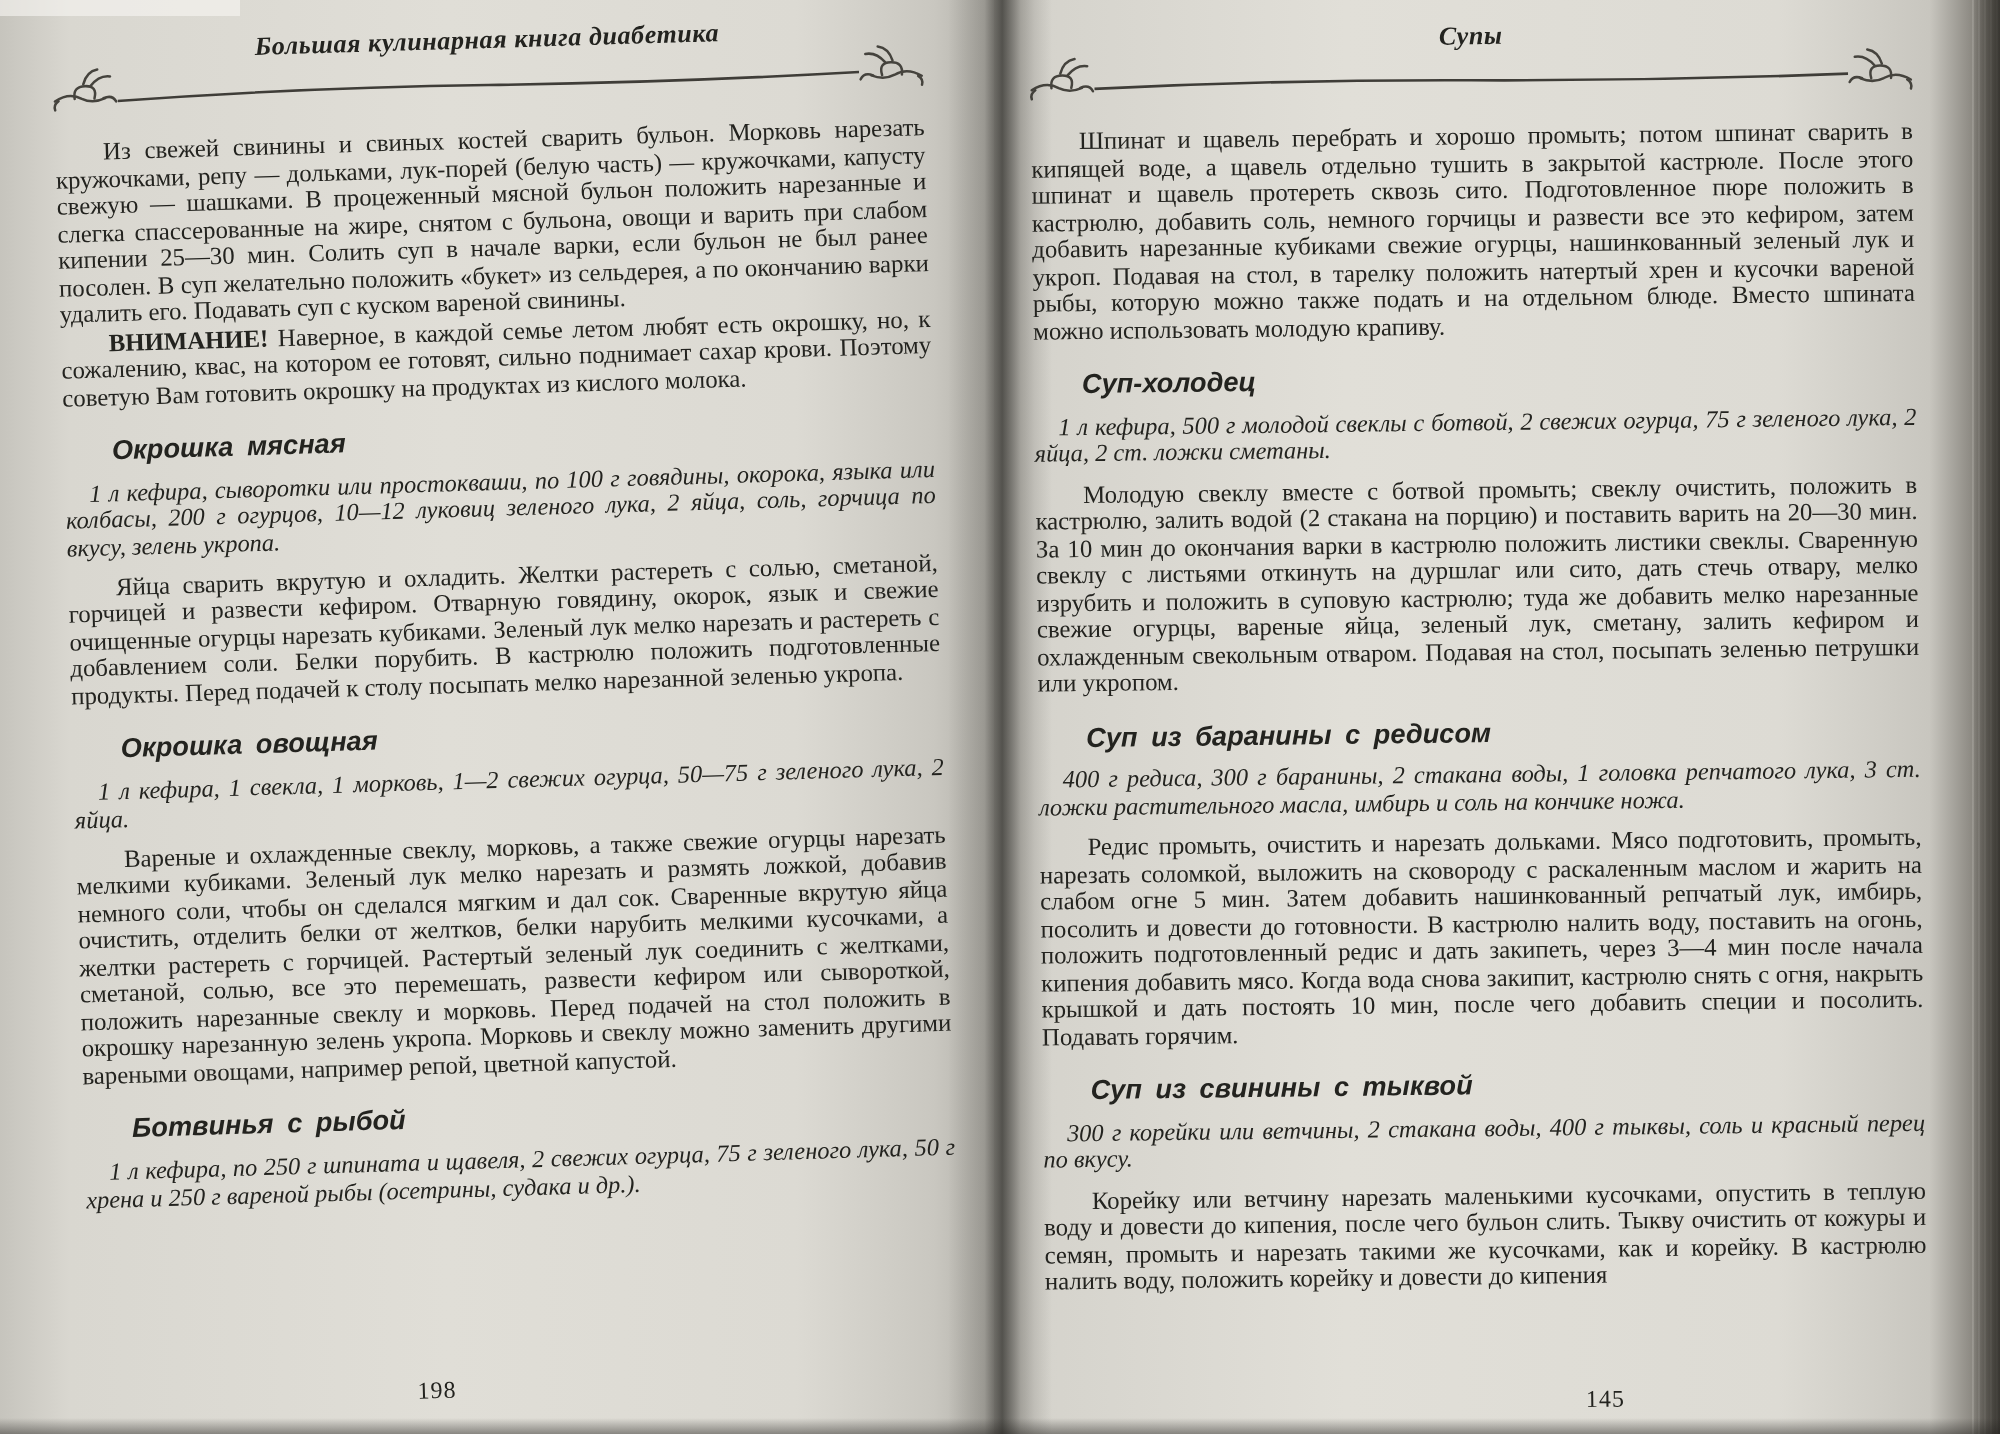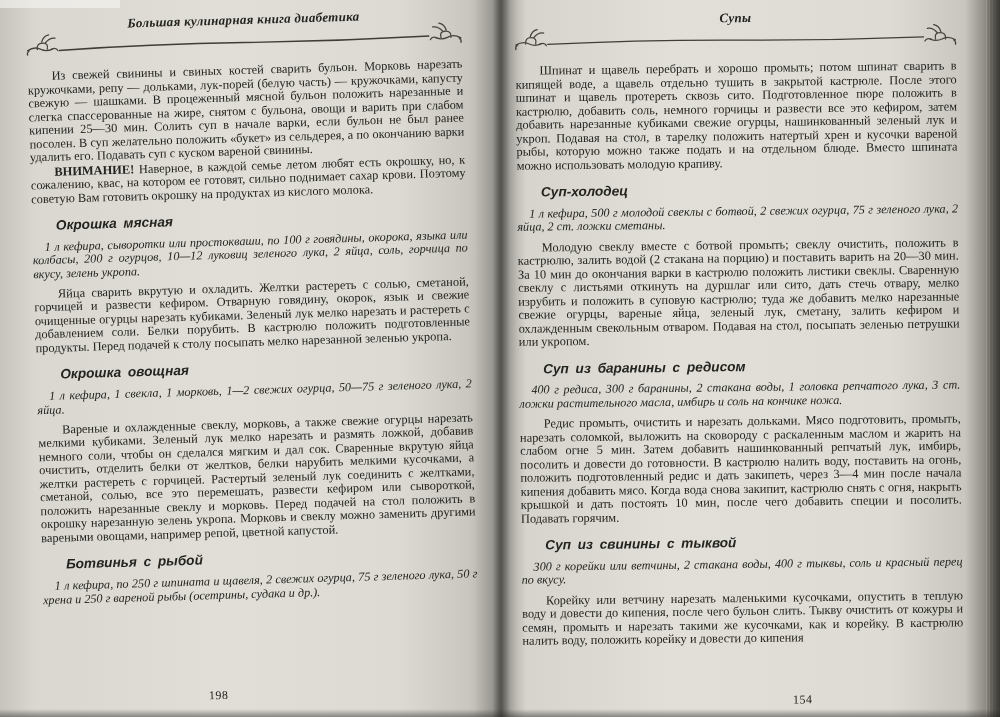--- a/index.html
+++ b/index.html
@@ -140,21 +140,21 @@
           <p class="para heading">Суп-холодец</p>
           <p class="para ingredients">1 л кефира, 500 г молодой свеклы с ботвой, 2 свежих огурца, 75 г зеленого лука, 2 яйца, 2 ст. ложки сметаны.</p>
           <p class="para body">Молодую свеклу вместе с ботвой промыть; свеклу очистить, положить в кастрюлю, залить водой (2 стакана на порцию) и поставить варить на 20—30 мин. За 10 мин до окончания варки в кастрюлю положить листики свеклы. Сваренную свеклу с листьями откинуть на дуршлаг или сито, дать стечь отвару, мелко изрубить и положить в суповую кастрюлю; туда же добавить мелко нарезанные свежие огурцы, вареные яйца, зеленый лук, сметану, залить кефиром и охлажденным свекольным отваром. Подавая на стол, посыпать зеленью петрушки или укропом.</p>
           <p class="para heading">Суп из баранины с редисом</p>
           <p class="para ingredients">400 г редиса, 300 г баранины, 2 стакана воды, 1 головка репчатого лука, 3 ст. ложки растительного масла, имбирь и соль на кончике ножа.</p>
           <p class="para body">Редис промыть, очистить и нарезать дольками. Мясо подготовить, промыть, нарезать соломкой, выложить на сковороду с раскаленным маслом и жарить на слабом огне 5 мин. Затем добавить нашинкованный репчатый лук, имбирь, посолить и довести до готовности. В кастрюлю налить воду, поставить на огонь, положить подготовленный редис и дать закипеть, через 3—4 мин после начала кипения добавить мясо. Когда вода снова закипит, кастрюлю снять с огня, накрыть крышкой и дать постоять 10 мин, после чего добавить специи и посолить. Подавать горячим.</p>
           <p class="para heading">Суп из свинины с тыквой</p>
           <p class="para ingredients">300 г корейки или ветчины, 2 стакана воды, 400 г тыквы, соль и красный перец по вкусу.</p>
           <p class="para body">Корейку или ветчину нарезать маленькими кусочками, опустить в теплую воду и довести до кипения, после чего бульон слить. Тыкву очистить от кожуры и семян, промыть и нарезать такими же кусочками, как и корейку. В кастрюлю налить воду, положить корейку и довести до кипения</p>
         </div>
-      <div class="page-number">154</div>
+      <div class="page-number">145</div>
     </div>
   </div>
 
   <div class="gutter-shadow"></div>
   <div class="book-edge-right"></div>
   <div class="book-edge-bottom"></div>
   <div class="corner-light"></div>
 </div>
 
 </body></html>

